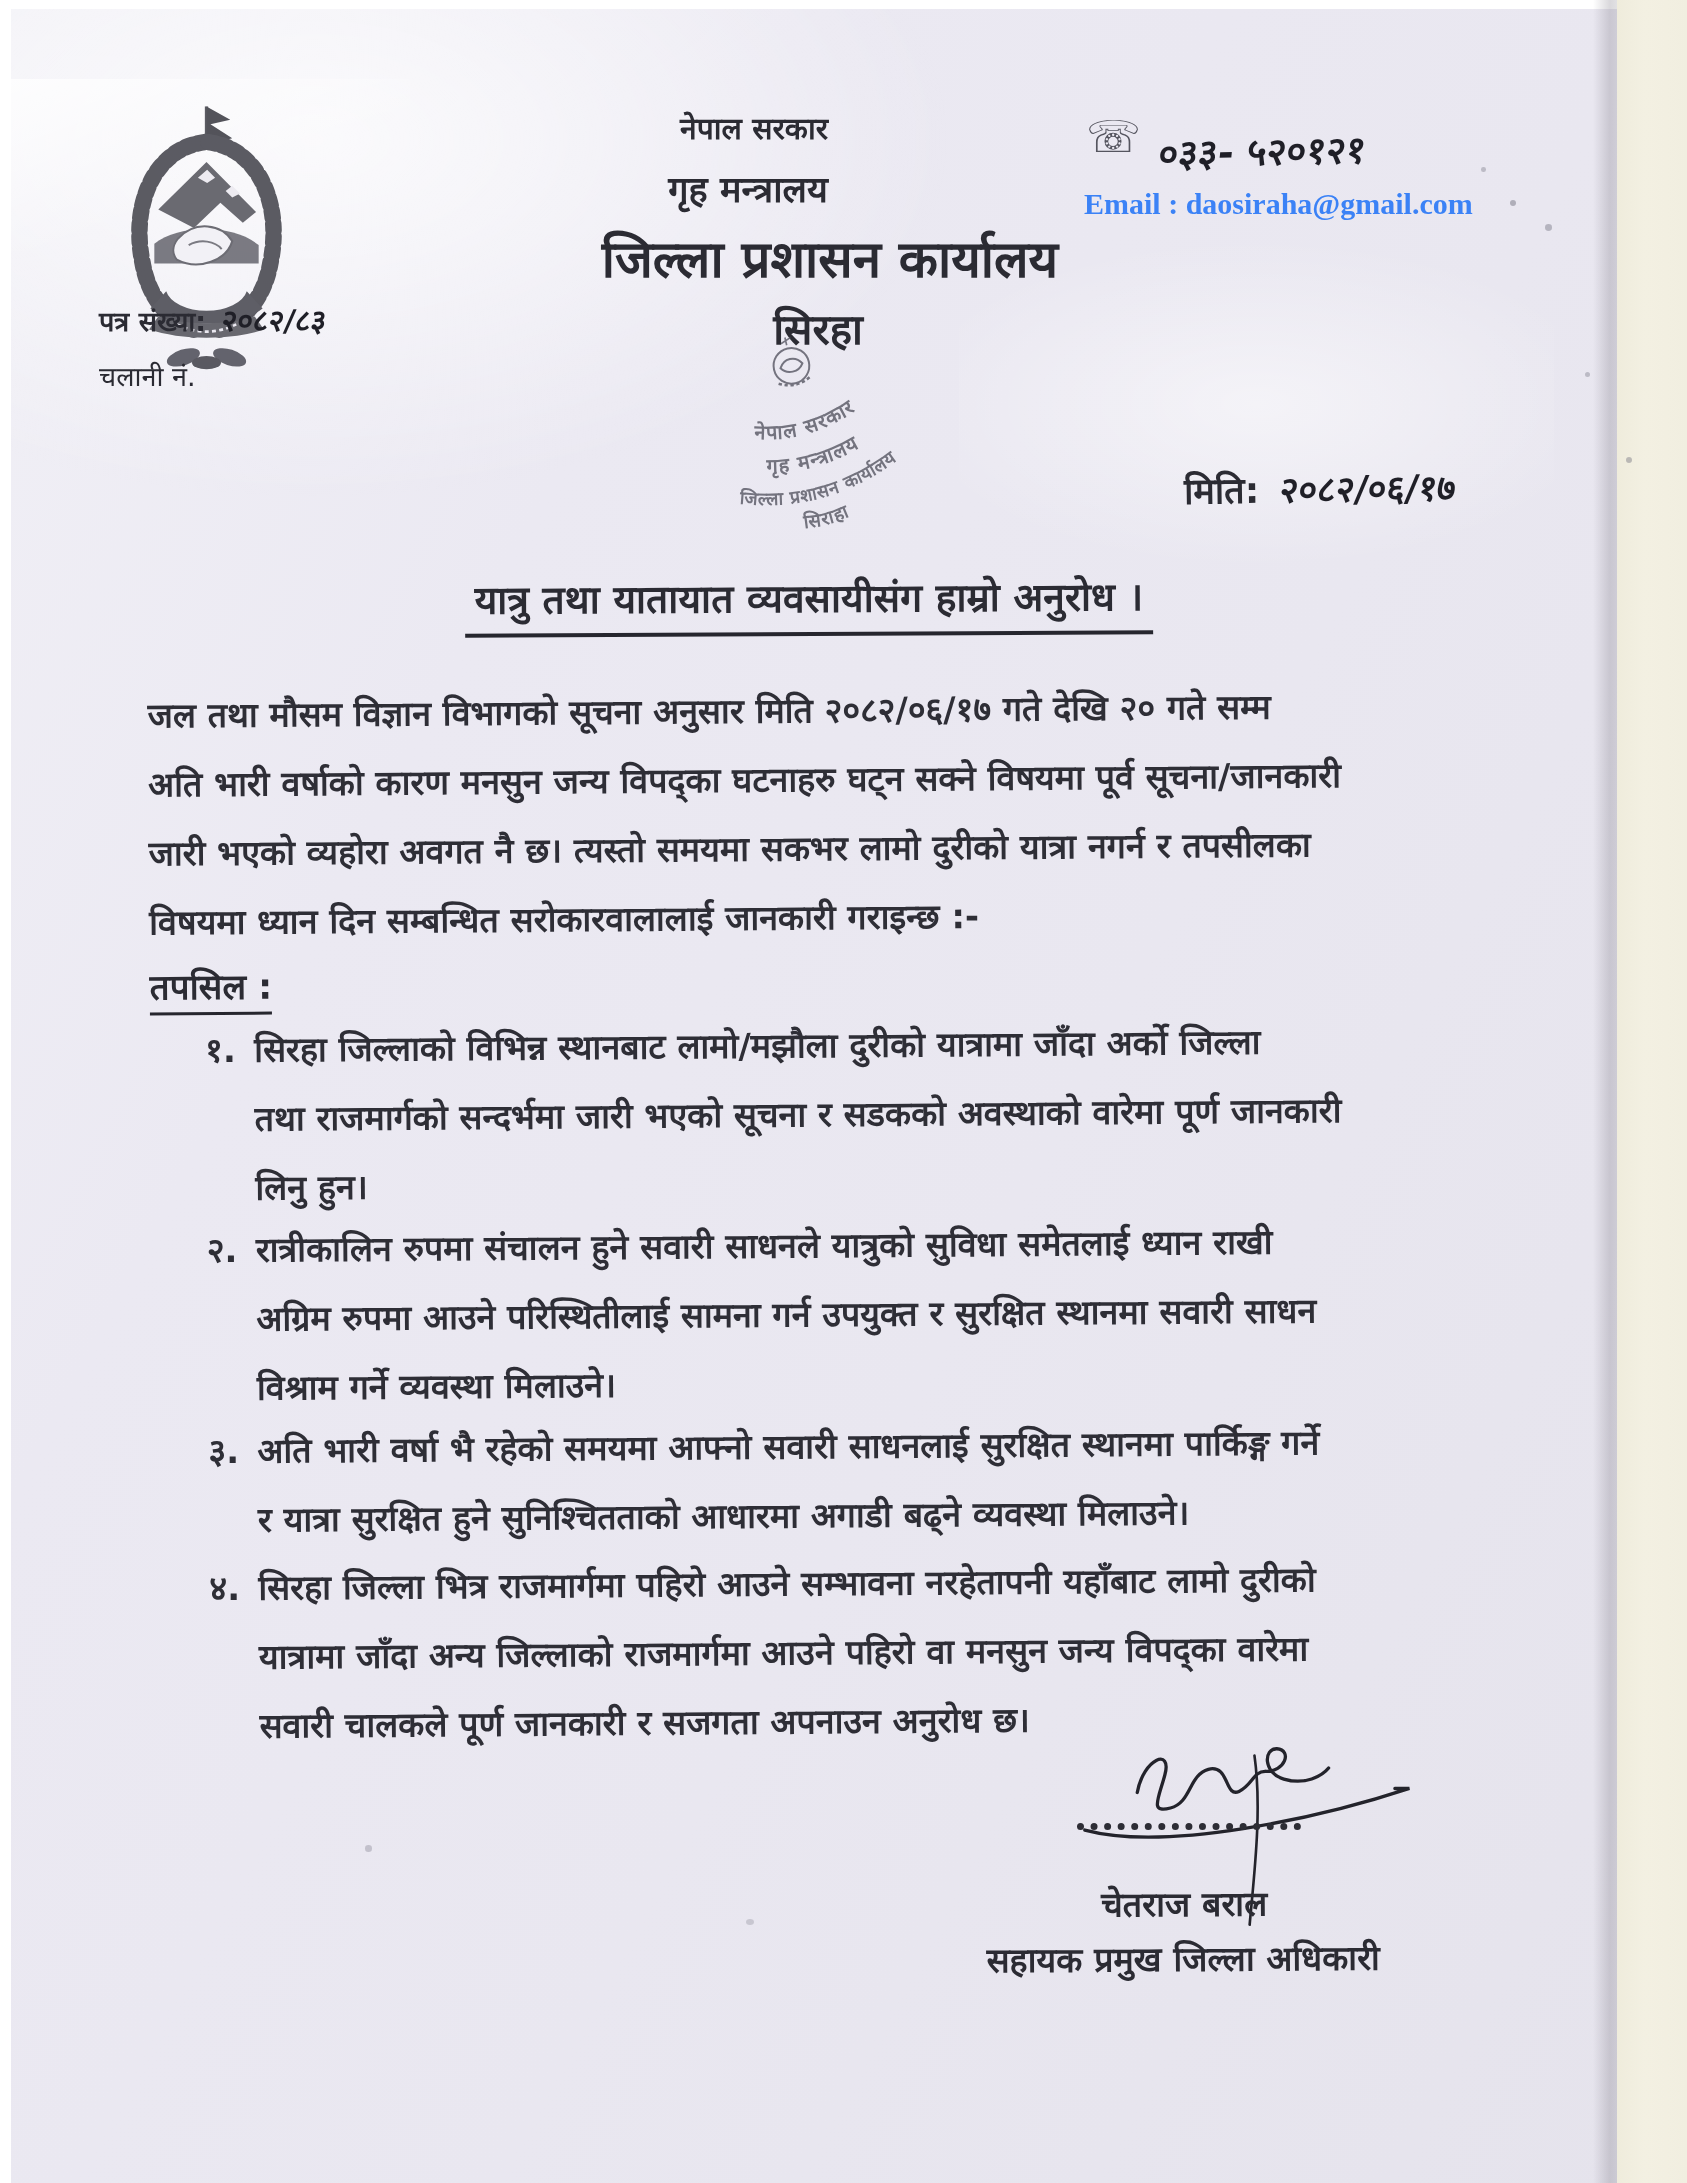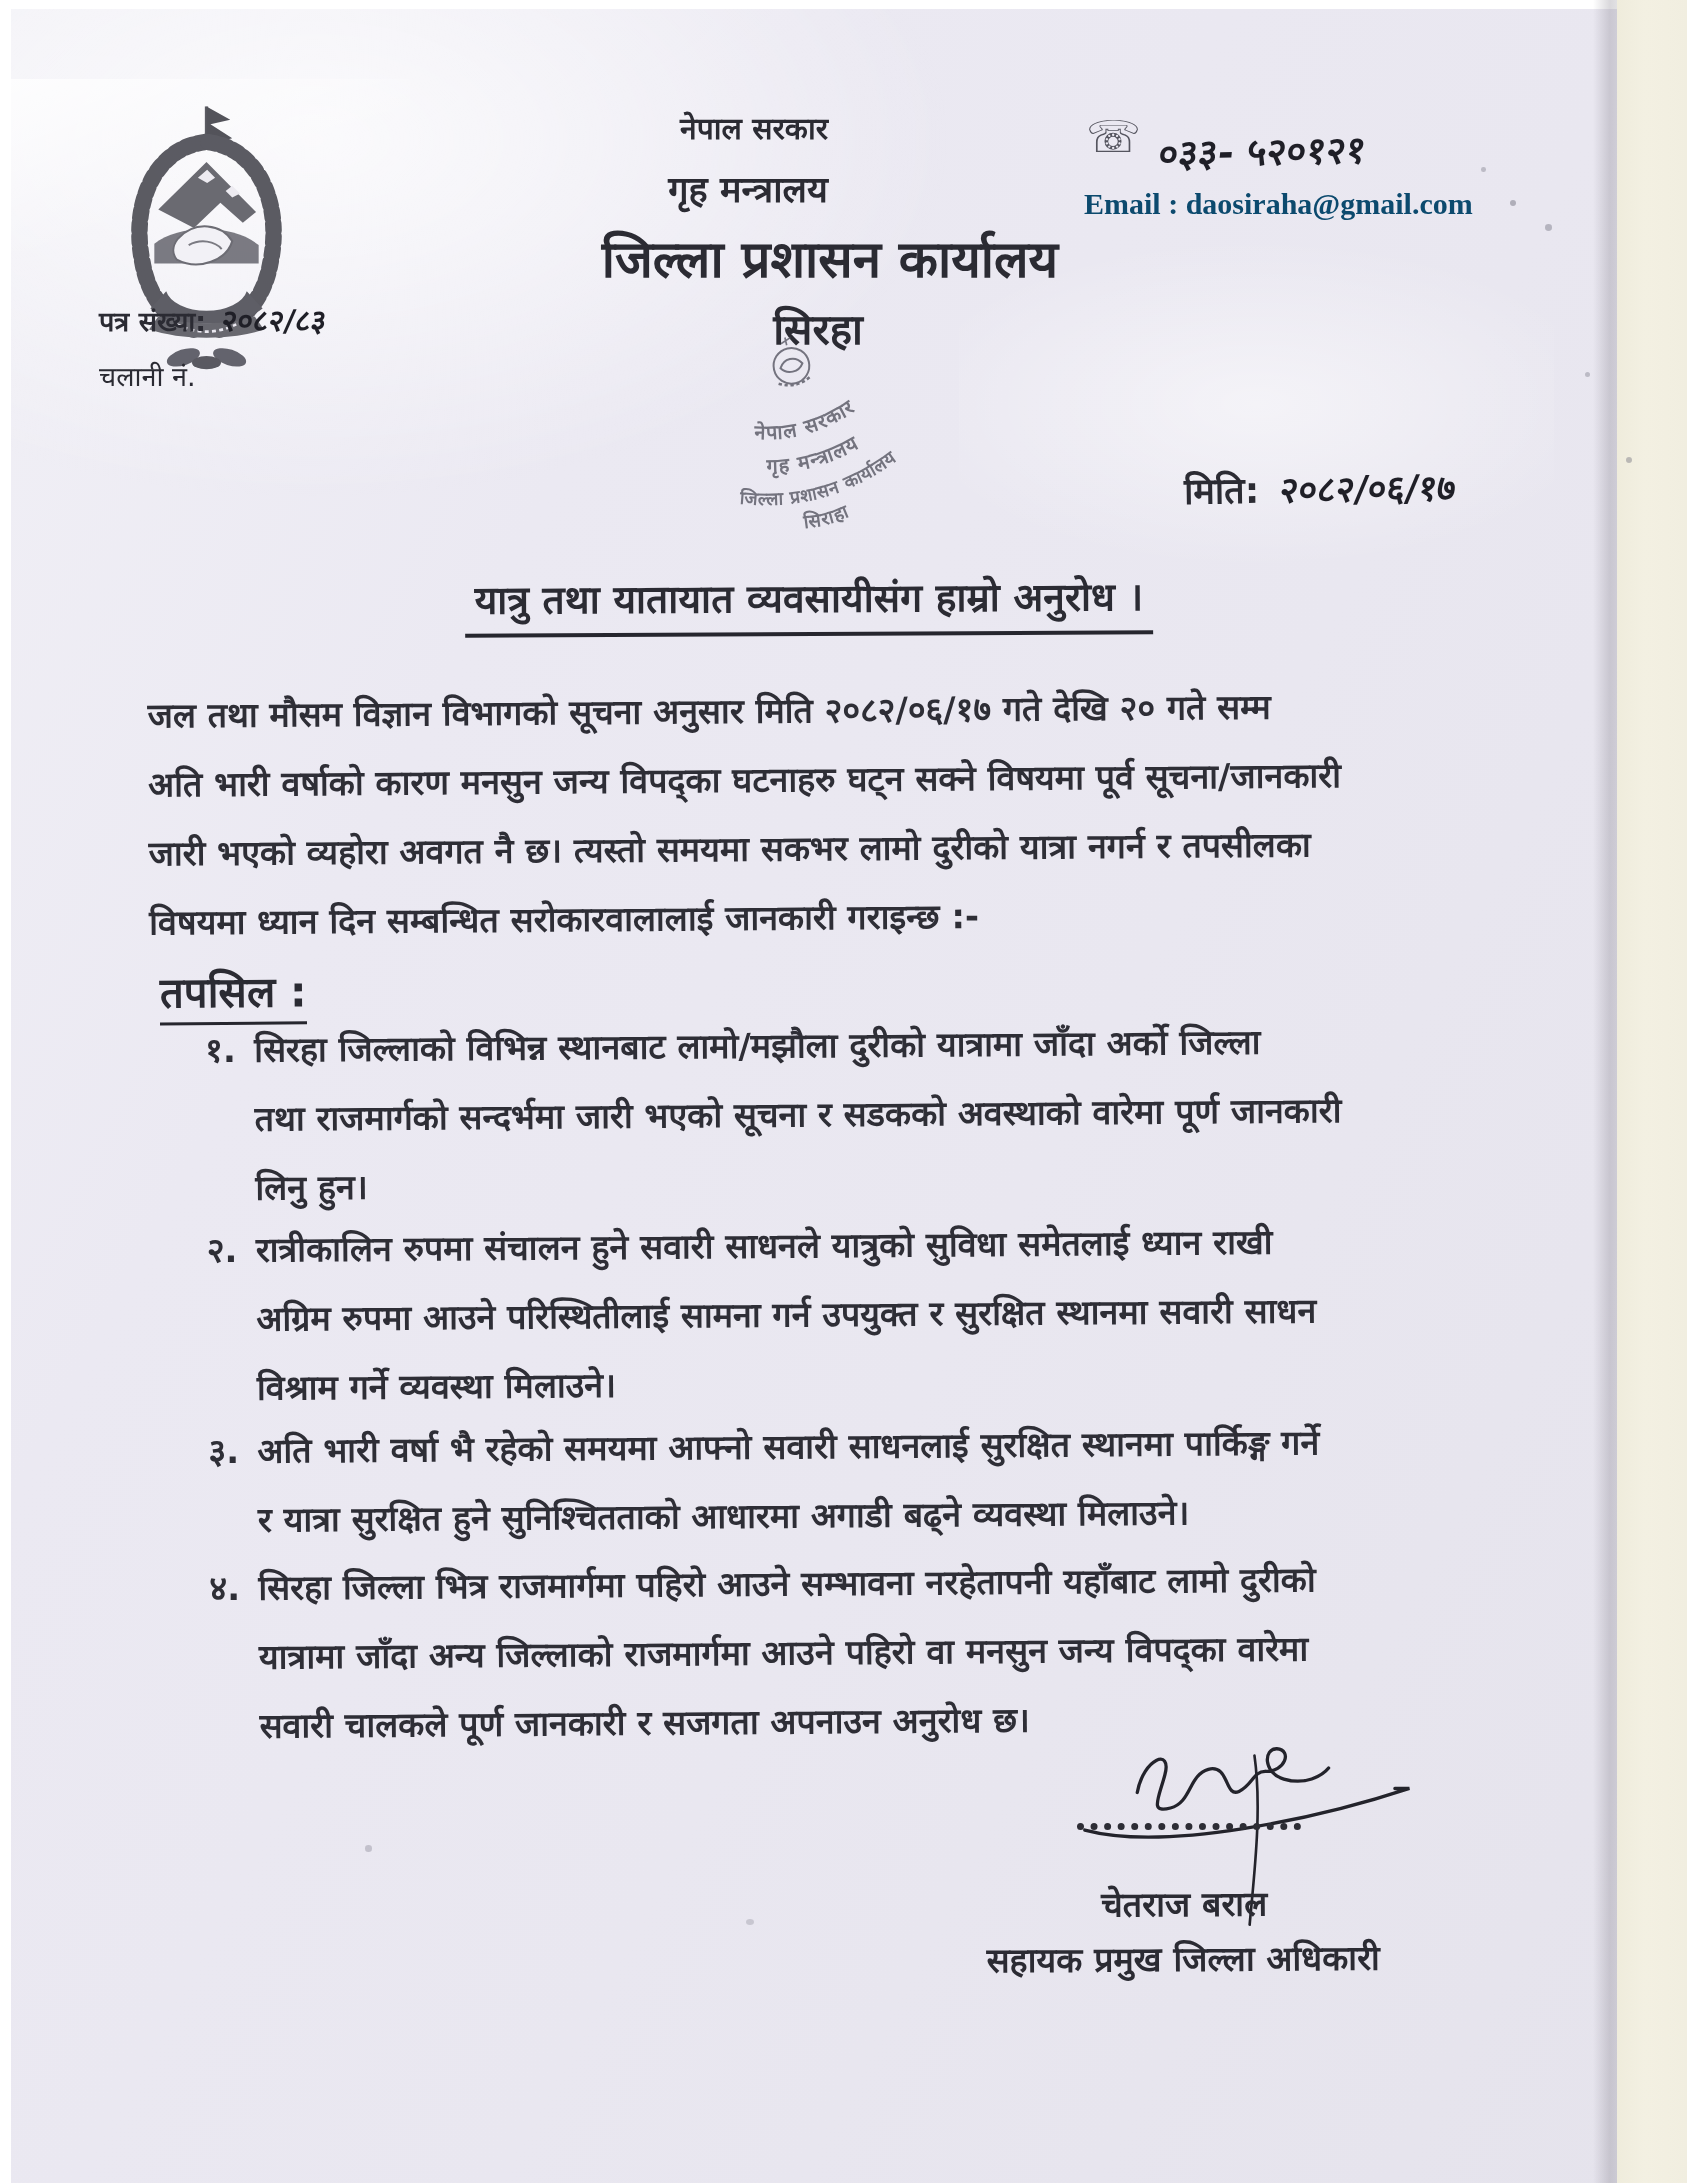--- a/index.html
+++ b/index.html
@@ -99,21 +99,21 @@
   </div>
 
 <div class="abs dev" style="left:99px;top:299px;font-size:27px;font-weight:700;">
   <span>पत्र संख्या:</span>
   <span class="hand" style="display:inline-block;font-size:30px;margin-left:6.6px;">२०८२/८३</span>
 </div>
 <div class="abs dev" style="left:99px;top:357px;font-size:27px;font-weight:400;">चलानी नं.</div>
 
 <div class="abs" style="left:1086px;top:111px;font-size:44px;color:#55555f;"><span>☏</span></div>
 <div class="abs hand" style="left:1159px;top:124px;font-size:38px;transform:skewX(-7deg) rotate(-1.2deg);">०३३- ५२०१२१</div>
-<div class="abs serif" style="left:1084px;top:187px;font-size:30px;font-weight:700;color:#0c4a6e;">
+<div class="abs serif" style="left:1084px;top:187px;font-size:30px;font-weight:700;color:#3b82f6;">
   <span>Email :</span>
   <span>daosiraha@gmail.com</span>
 </div>
 
 <svg class="abs" style="left:672px;top:323px;" width="271" height="228" viewBox="0 0 410 345">
   <defs>
     <path id="arc1" d="M100,148 Q205,192 310,138"></path>
     <path id="arc2" d="M80,194 Q205,248 330,184"></path>
     <path id="arc3" d="M58,238 Q205,302 352,226"></path>
     <path id="arc4" d="M140,298 Q205,320 270,294"></path>
@@ -151,21 +151,21 @@
 
 <div class="tilt">
 
   <div class="abs body-text" style="left:142px;top:676px;">
     <div>जल तथा मौसम विज्ञान विभागको सूचना अनुसार मिति २०८२/०६/१७ गते देखि २० गते सम्म</div>
     <div>अति भारी वर्षाको कारण मनसुन जन्य विपद्का घटनाहरु घट्न सक्ने विषयमा पूर्व सूचना/जानकारी</div>
     <div>जारी भएको व्यहोरा अवगत नै छ। त्यस्तो समयमा सकभर लामो दुरीको यात्रा नगर्न र तपसीलका</div>
     <div>विषयमा ध्यान दिन सम्बन्धित सरोकारवालालाई जानकारी गराइन्छ :-</div>
   </div>
 
-  <div class="abs dev" style="left:152px;top:957px;font-size:42px;font-weight:700;">
+  <div class="abs dev" style="left:142px;top:957px;font-size:35px;font-weight:700;">
     <span class="heading-underline">तपसिल :</span>
   </div>
 
   <div class="list-item body-text" style="top:1011px;">
     <span class="num">१.</span>
     <div>सिरहा जिल्लाको विभिन्न स्थानबाट लामो/मझौला दुरीको यात्रामा जाँदा अर्को जिल्ला</div>
     <div>तथा राजमार्गको सन्दर्भमा जारी भएको सूचना र सडकको अवस्थाको वारेमा पूर्ण जानकारी</div>
     <div>लिनु हुन।</div>
   </div>
 

